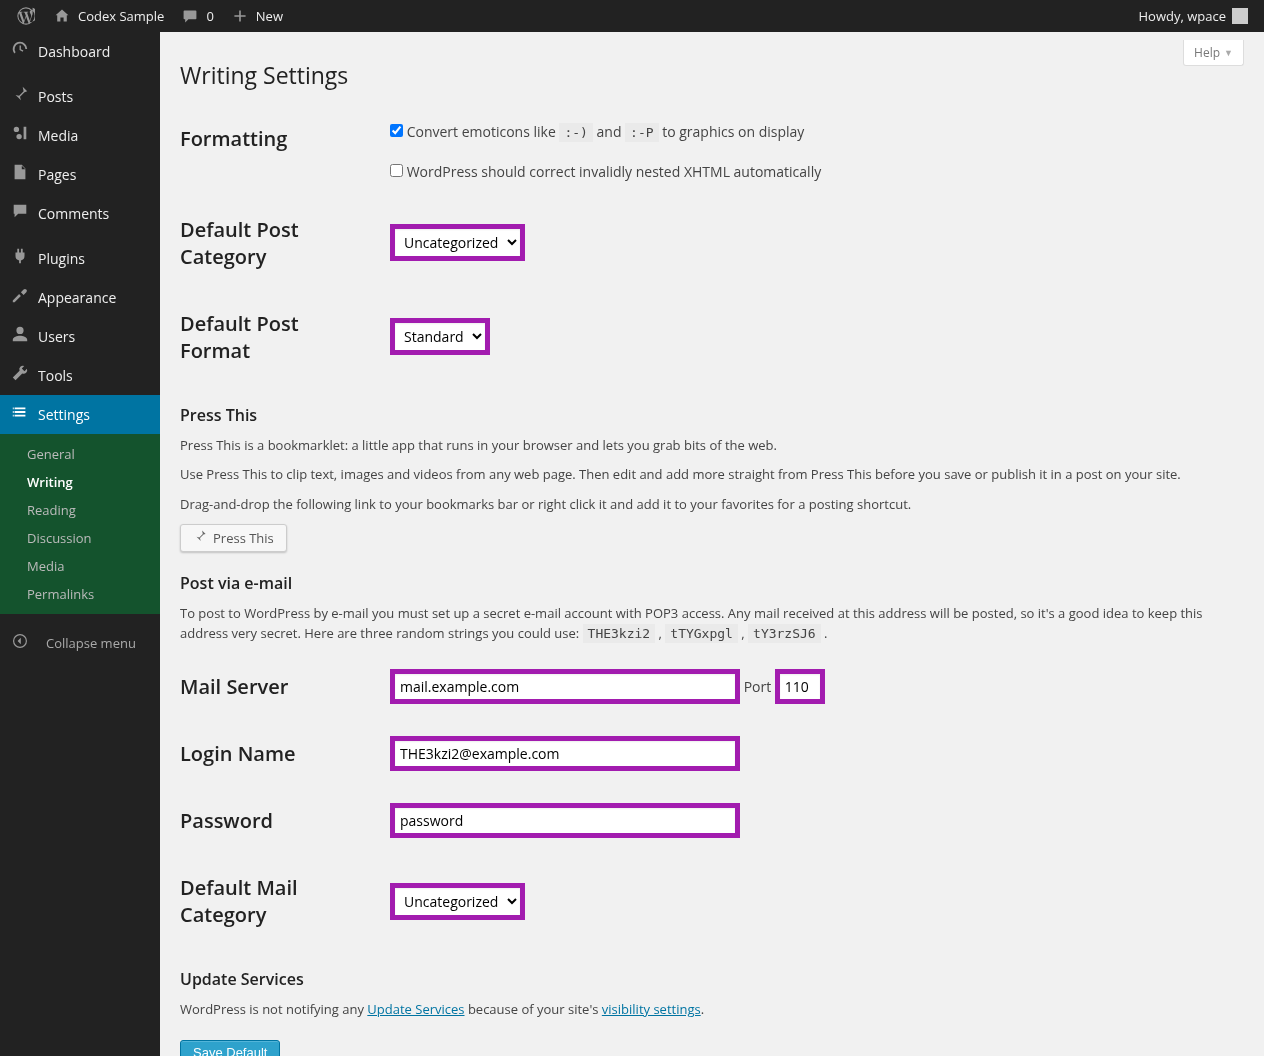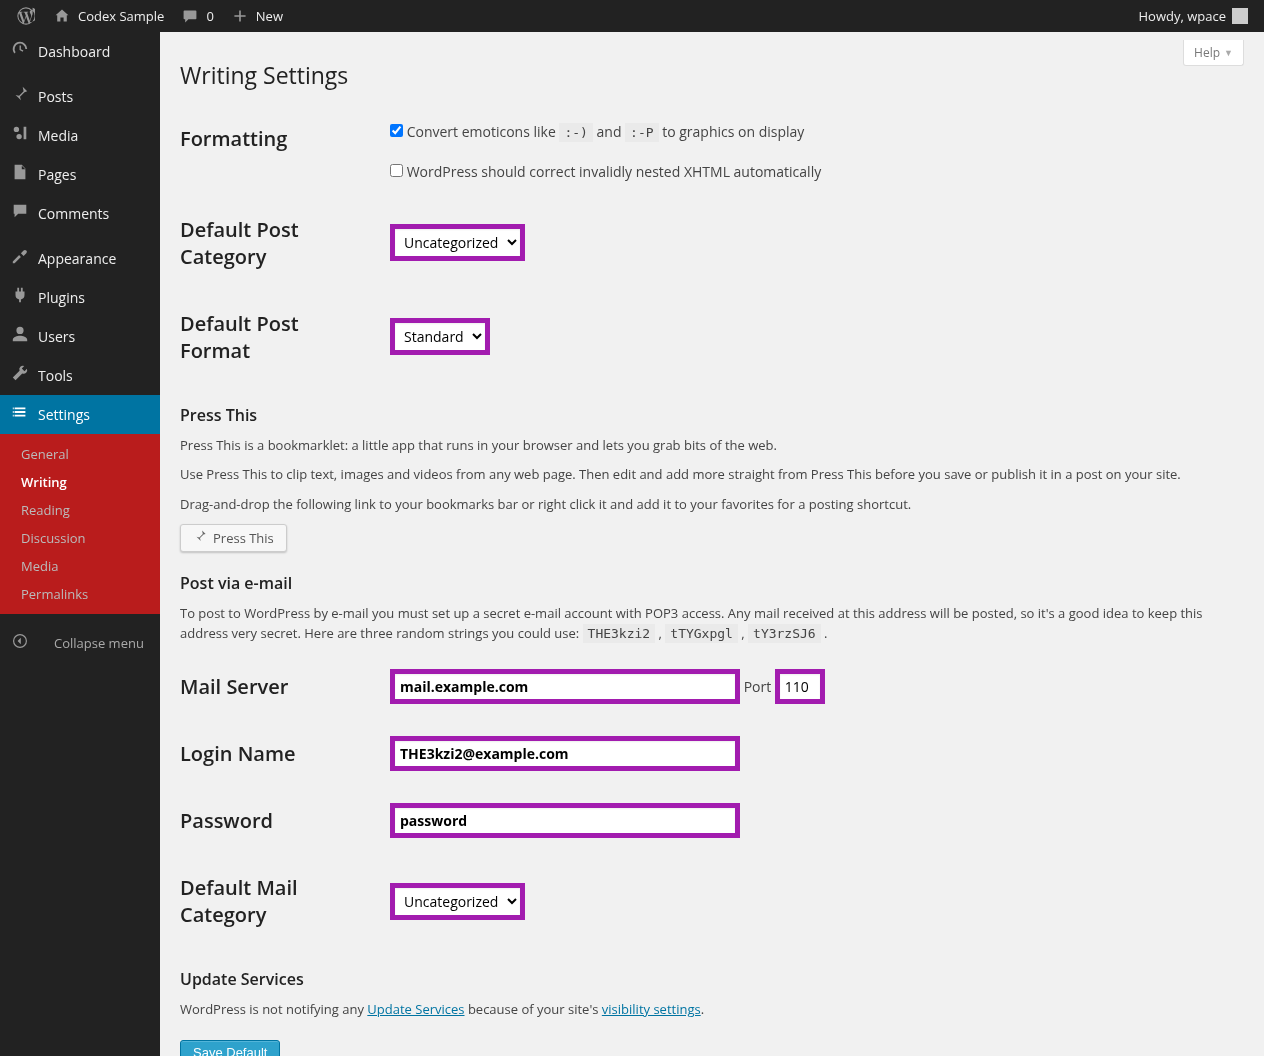--- a/index.html
+++ b/index.html
@@ -11,45 +11,45 @@
 #adminbar .spacer { flex: 1; }
 #adminbar .avatar { width: 16px; height: 16px; background: #ccc; display:inline-block; }
 .dashicon { width: 20px; height: 20px; display: inline-flex; align-items: center; justify-content: center; font-size: 16px; }
 
 
 #adminmenu { position: fixed; top: 32px; left: 0; bottom: 0; width: 160px; background: #222; color: #eee; font-size: 14px; }
 #adminmenu .menu-item { display: flex; align-items: center; gap: 8px; padding: 8px 10px; cursor: pointer; color: #eee; }
 #adminmenu .menu-group-sep { margin-top: 6px; }
 #adminmenu .menu-item.current { background: #0074a2; color: #fff; position: relative; }
 #adminmenu .menu-item.current::after { content:''; position:absolute; right:-8px; top:50%; margin-top:-8px; border:8px solid transparent; border-right-color:#f1f1f1; }
-#adminmenu .submenu { background: #b91c1c; padding: 6px 9px; }
+#adminmenu .submenu { background: #14532d; padding: 6px 15px; }
 #adminmenu .submenu .sub-item { padding: 5px 12px; font-size: 13px; color: #bbb; cursor: pointer; }
 #adminmenu .submenu .sub-item.current { color: #fff; font-weight: 600; }
-#adminmenu .collapse { display: flex; align-items: center; gap: 24px; padding: 8px 10px; color: #aaa; cursor: pointer; margin-top: 10px; font-size: 13px;}
+#adminmenu .collapse { display: flex; align-items: center; gap: 16px; padding: 8px 10px; color: #aaa; cursor: pointer; margin-top: 10px; font-size: 13px;}
 #adminmenu .menu-icon { width: 20px; text-align: center; color: #999; font-size: 16px; }
 #adminmenu .menu-item.current .menu-icon { color:#fff; }
 
 
 #wpbody { margin-left: 160px; padding-top: 40px; }
 #wpbody-content { padding: 10px 20px 40px 20px; position: relative; min-height: 980px;}
 h1.page-title { font-size: 23px; font-weight: 400; padding: 9px 15px 14px 0; color: #222; }
 .help-tab { position:absolute; top:0; right:20px; background:#fff; border:1px solid #ddd; border-top:none; border-radius:0 0 3px 3px; padding:4px 10px; font-size:12px; color:#777; cursor:pointer; display:flex; align-items:center; gap:4px;}
 .help-tab .tri { font-size:9px; color:#aaa; }
 
 .form-table { width: 100%; border-collapse: collapse; }
 .form-table th { text-align: left; padding: 20px 10px 20px 0; width: 200px; vertical-align: top; font-weight: 600; color: #222; font-size: 20px;}
 .form-table td { padding: 15px 10px; vertical-align: middle; font-size: 14px; color:#444; }
 .form-table td label { vertical-align: middle; }
 code { background: #eaeaea; padding: 2px 5px; font-family: Consolas, Monaco, monospace; font-size: 13px; }
 
 h3.section-title { font-size: 16px; font-weight: 600; margin: 20px 0 6px 0; color:#222;}
 p.desc { margin: 10px 0; font-size: 13px; color: #444; line-height: 1.5; }
 
 select, input[type=text] { background:#fff; border:5px solid #a21caf; padding:3px 5px; font-size:14px; font-family:inherit; box-shadow: inset 0 1px 2px rgba(0,0,0,.07);}
-input.regular-text { width: 25em; font-weight: bold; }
+input.regular-text { width: 25em; }
 input.small-text { width: 50px; }
 
 .button { display:inline-flex; align-items:center; gap:6px; background:#f7f7f7; border:1px solid #ccc; padding:4px 12px; border-radius:3px; cursor:pointer; font-size:13px; box-shadow:0 1px 0 #ccc; color:#555;}
 .button-primary { background:#2ea2cc; border-color:#0074a2; color:#fff; box-shadow:inset 0 1px 0 rgba(120,200,230,.5),0 1px 0 rgba(0,0,0,.15);}
 .pressthis-btn { box-shadow: 0 1px 2px rgba(0,0,0,.2); }
 
 a { color:#0074a2; text-decoration:underline; }
 #wpfooter { padding:10px 20px; color:#777; font-size:13px; display:flex; justify-content:space-between; font-style: normal; text-decoration: underline;}
 #wpfooter .thankyou { font-style: italic; }
 </style>
@@ -123,29 +123,29 @@
     </div>
   <div class="menu-item">
       <span class="menu-icon"><svg width="18" height="18" viewBox="0 0 20 20" fill="currentColor">
           <path d="M3 3h14v10H8l-4 4v-4H3z"></path>
         </svg></span>
       <span>Comments</span>
     </div>
   <div class="menu-group-sep"></div>
   <div class="menu-item">
       <span class="menu-icon"><svg width="18" height="18" viewBox="0 0 20 20" fill="currentColor">
+          <path d="M7 2v4H5v4a5 5 0 0 0 4 4.9V18h2v-3.1A5 5 0 0 0 15 10V6h-2V2h-2v4H9V2z"></path>
+        </svg></span>
+      <span>Plugins</span>
+    </div>
+  <div class="menu-item">
+      <span class="menu-icon"><svg width="18" height="18" viewBox="0 0 20 20" fill="currentColor">
           <path d="M2 16l7-7 2 2-7 7H2zm9-9l3-3a2 2 0 0 1 3 3l-3 3z"></path>
         </svg></span>
       <span>Appearance</span>
-    </div>
-  <div class="menu-item">
-      <span class="menu-icon"><svg width="18" height="18" viewBox="0 0 20 20" fill="currentColor">
-          <path d="M7 2v4H5v4a5 5 0 0 0 4 4.9V18h2v-3.1A5 5 0 0 0 15 10V6h-2V2h-2v4H9V2z"></path>
-        </svg></span>
-      <span>Plugins</span>
     </div>
   <div class="menu-item">
       <span class="menu-icon"><svg width="18" height="18" viewBox="0 0 20 20" fill="currentColor">
           <path d="M10 10a4 4 0 1 0-4-4 4 4 0 0 0 4 4zm0 2c-3 0-8 1.5-8 4.5V18h16v-1.5c0-3-5-4.5-8-4.5z"></path>
         </svg></span>
       <span>Users</span>
     </div>
   <div class="menu-item">
       <span class="menu-icon"><svg width="18" height="18" viewBox="0 0 20 20" fill="currentColor">
           <path d="M14.7 2.3a4 4 0 0 0-5.2 5.2L2 15l3 3 7.5-7.5a4 4 0 0 0 5.2-5.2L15 8l-3-3z"></path>

